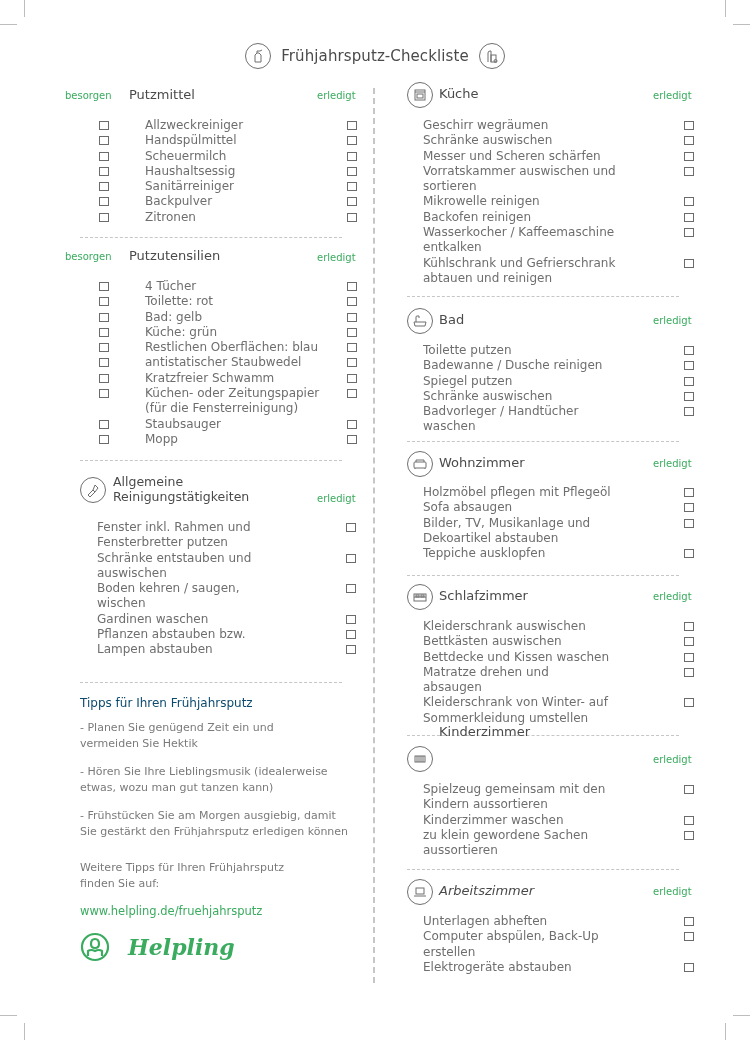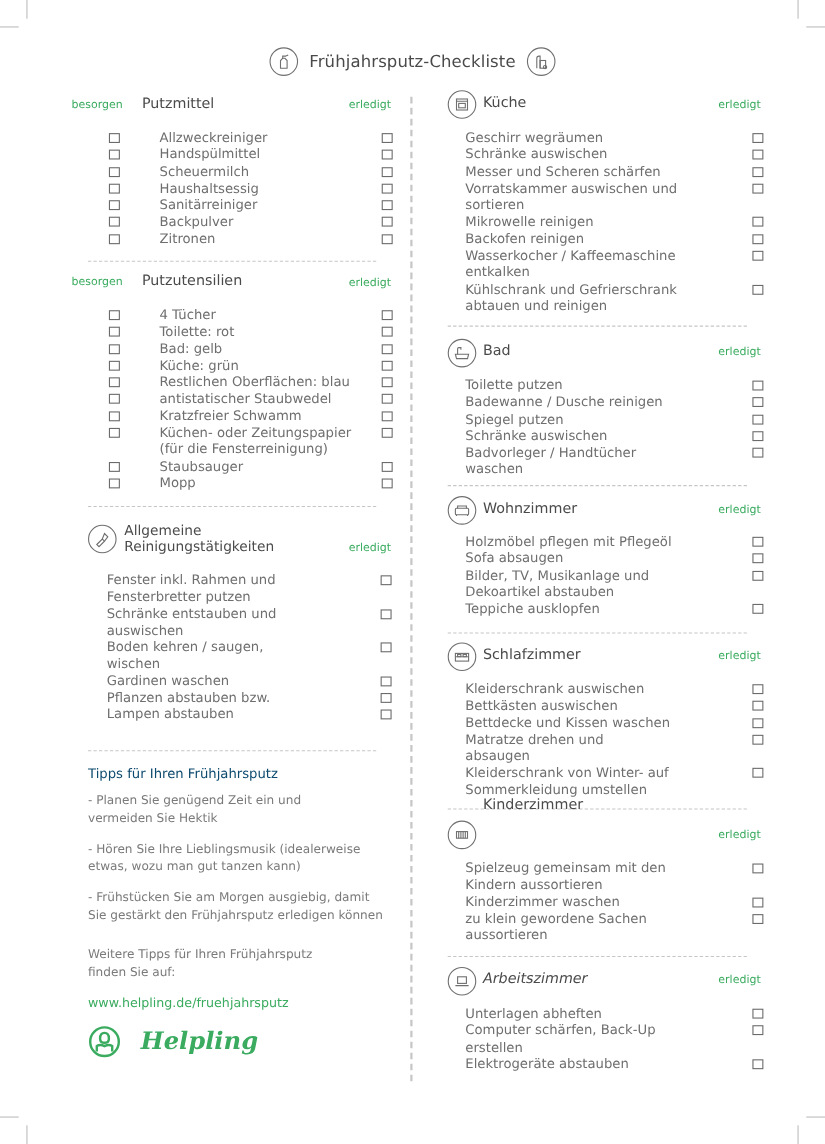--- a/index.html
+++ b/index.html
@@ -254,17 +254,17 @@
   <span class="circ" style="position:absolute;left:27px;top:879px;">
     <svg viewBox="0 0 16 16" fill="none" stroke="#6f6f6f" stroke-width="1">
         <rect x="4" y="4" width="8" height="6"></rect>
         <path d="M2 12 L14 12"></path>
       </svg>
   </span>
   <span class="hdr-title" style="position:absolute;left:59px;top:883px;font-style:italic;">Arbeitszimmer</span>
   <span class="erl" style="left:273px;top:886px;">erledigt</span>
   <div class="list" style="left:27px;top:914px;width:280px;">
     <div class="row"><span>Unterlagen abheften</span><span class="cb" style="left:261px"></span></div>
-    <div class="row"><span>Computer schärfen, Back-Up</span><span class="cb" style="left:261px"></span></div>
+    <div class="row"><span>Computer abspülen, Back-Up</span><span class="cb" style="left:261px"></span></div>
     <div class="row"><span>erstellen</span></div>
     <div class="row"><span>Elektrogeräte abstauben</span><span class="cb" style="left:261px"></span></div>
   </div>
 </div>
 
 </body></html>

